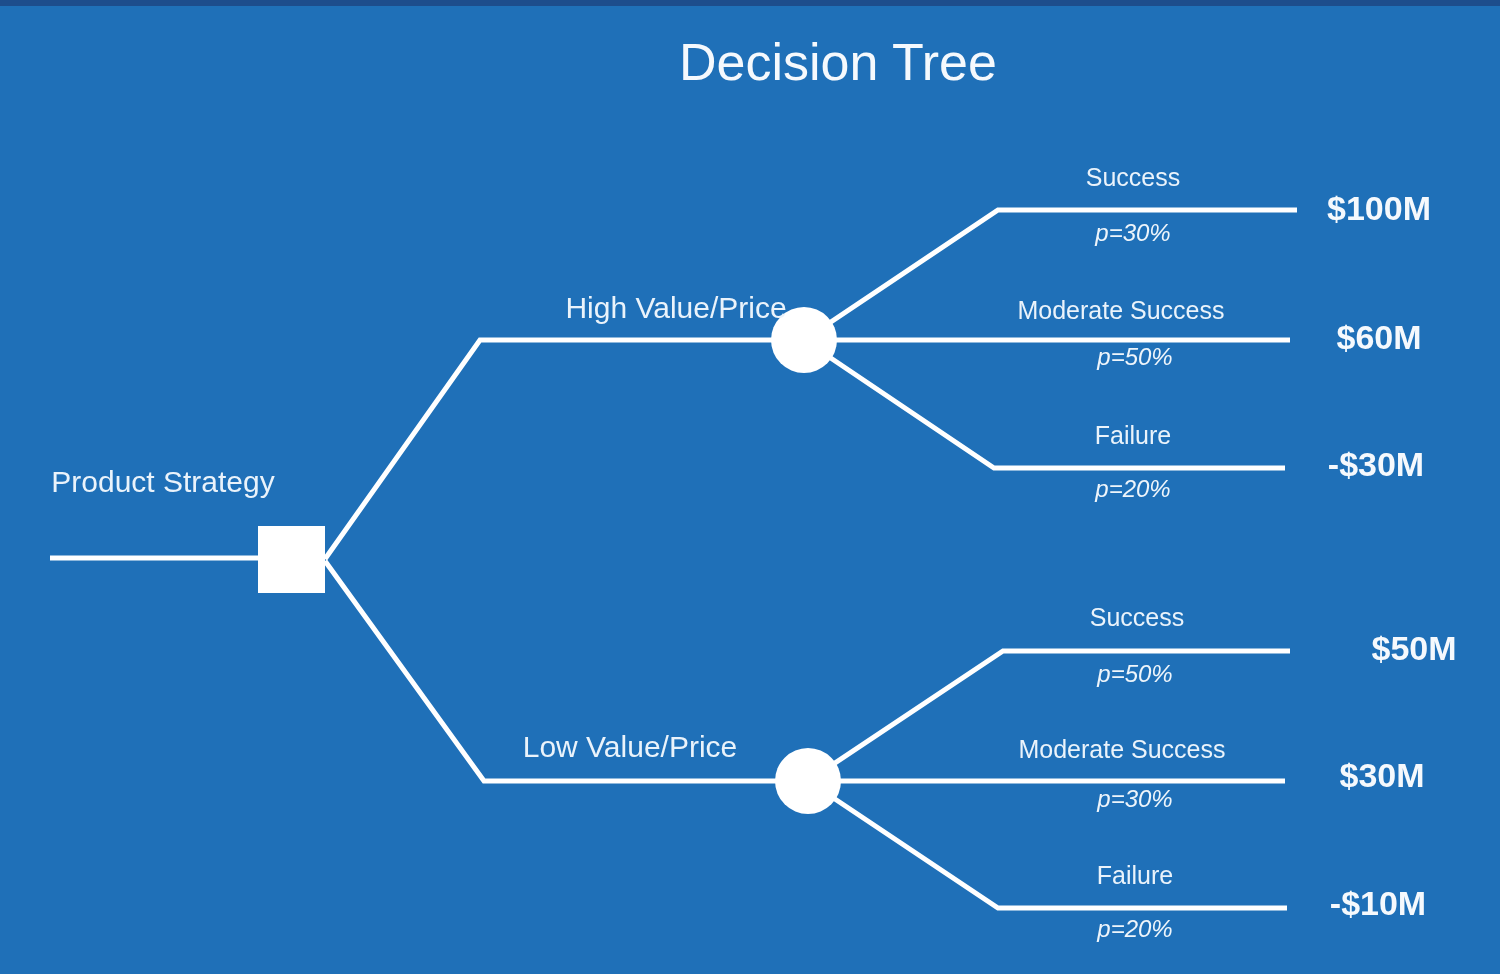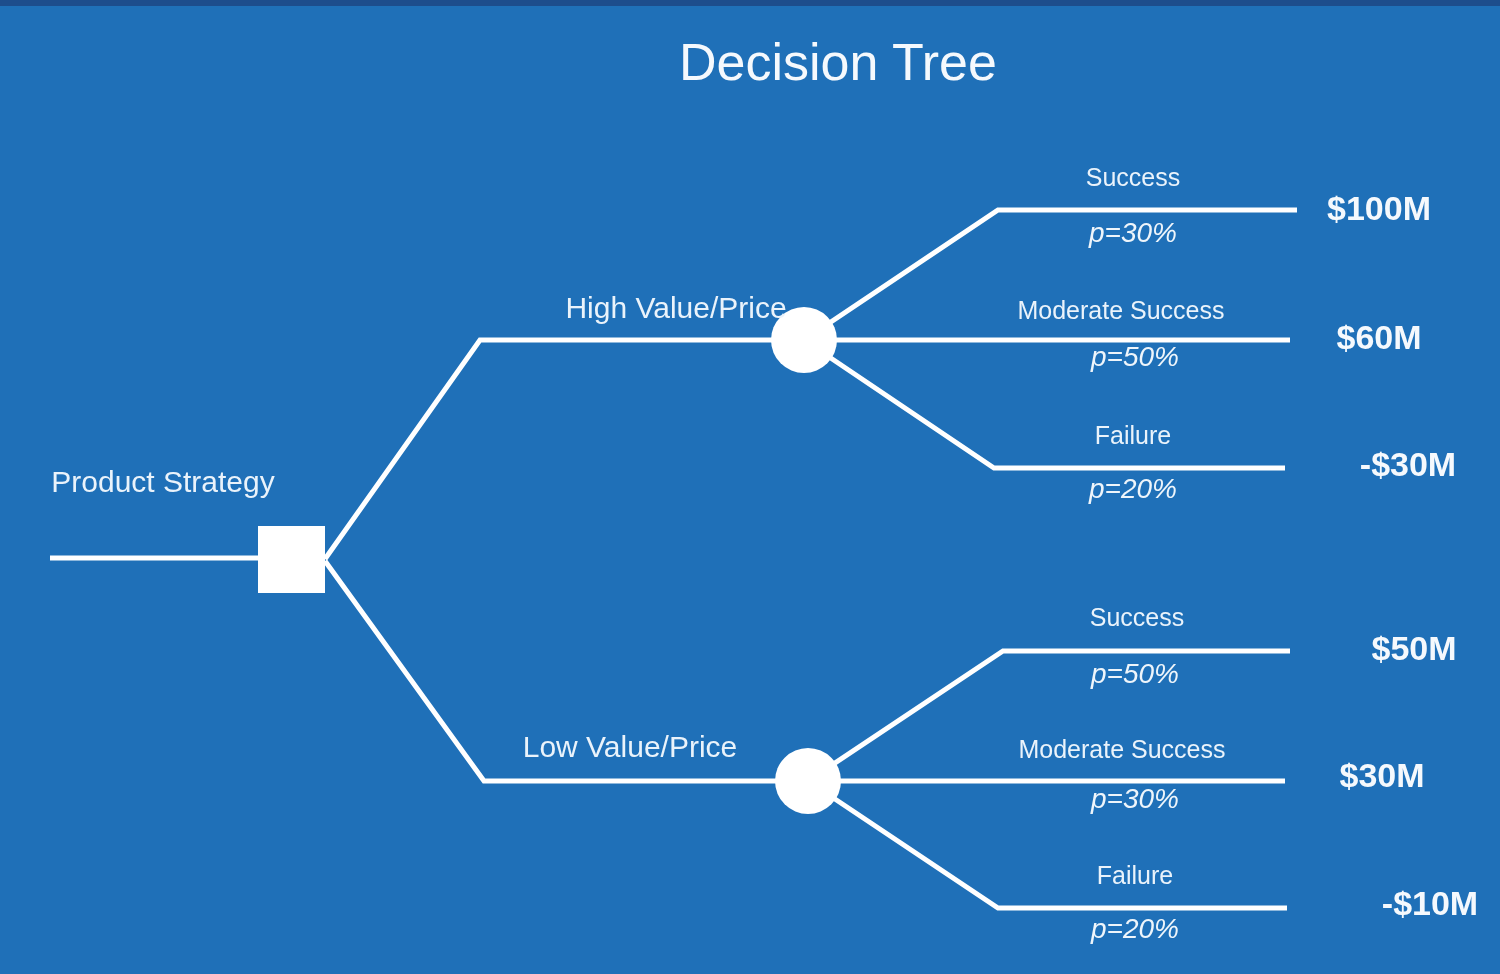--- a/index.html
+++ b/index.html
@@ -34,21 +34,21 @@
   }
   .node-label {
     font-size: 30px;
     color: #eaf3fb;
   }
   .outcome-label {
     font-size: 25px;
     color: #eaf3fb;
   }
   .prob-label {
-    font-size: 28px;
+    font-size: 24px;
     font-style: italic;
     color: #eef5fb;
   }
   .payoff-label {
     font-size: 34px;
     color: #f5f9fd;
     font-weight: bold;
   }
 </style>
 </head>
@@ -91,26 +91,26 @@
   <div class="label outcome-label" style="left:1133px; top:177px;">Success</div>
   <div class="label prob-label" style="left:1133px; top:233px;">p=30%</div>
   <div class="label payoff-label" style="left:1379px; top:208px;">$100M</div>
 
   <div class="label outcome-label" style="left:1121px; top:310px;">Moderate Success</div>
   <div class="label prob-label" style="left:1135px; top:357px;">p=50%</div>
   <div class="label payoff-label" style="left:1379px; top:337px;">$60M</div>
 
   <div class="label outcome-label" style="left:1133px; top:435px;">Failure</div>
   <div class="label prob-label" style="left:1133px; top:489px;">p=20%</div>
-  <div class="label payoff-label" style="left:1408px; top:464px;">-$30M</div>
+  <div class="label payoff-label" style="left:1376px; top:464px;">-$30M</div>
 
   <div class="label outcome-label" style="left:1137px; top:617px;">Success</div>
   <div class="label prob-label" style="left:1135px; top:674px;">p=50%</div>
   <div class="label payoff-label" style="left:1414px; top:648px;">$50M</div>
 
   <div class="label outcome-label" style="left:1122px; top:749px;">Moderate Success</div>
   <div class="label prob-label" style="left:1135px; top:799px;">p=30%</div>
   <div class="label payoff-label" style="left:1382px; top:775px;">$30M</div>
 
   <div class="label outcome-label" style="left:1135px; top:875px;">Failure</div>
   <div class="label prob-label" style="left:1135px; top:929px;">p=20%</div>
-  <div class="label payoff-label" style="left:1430px; top:903px;">-$10M</div>
+  <div class="label payoff-label" style="left:1378px; top:903px;">-$10M</div>
 </div>
 
 </body></html>

